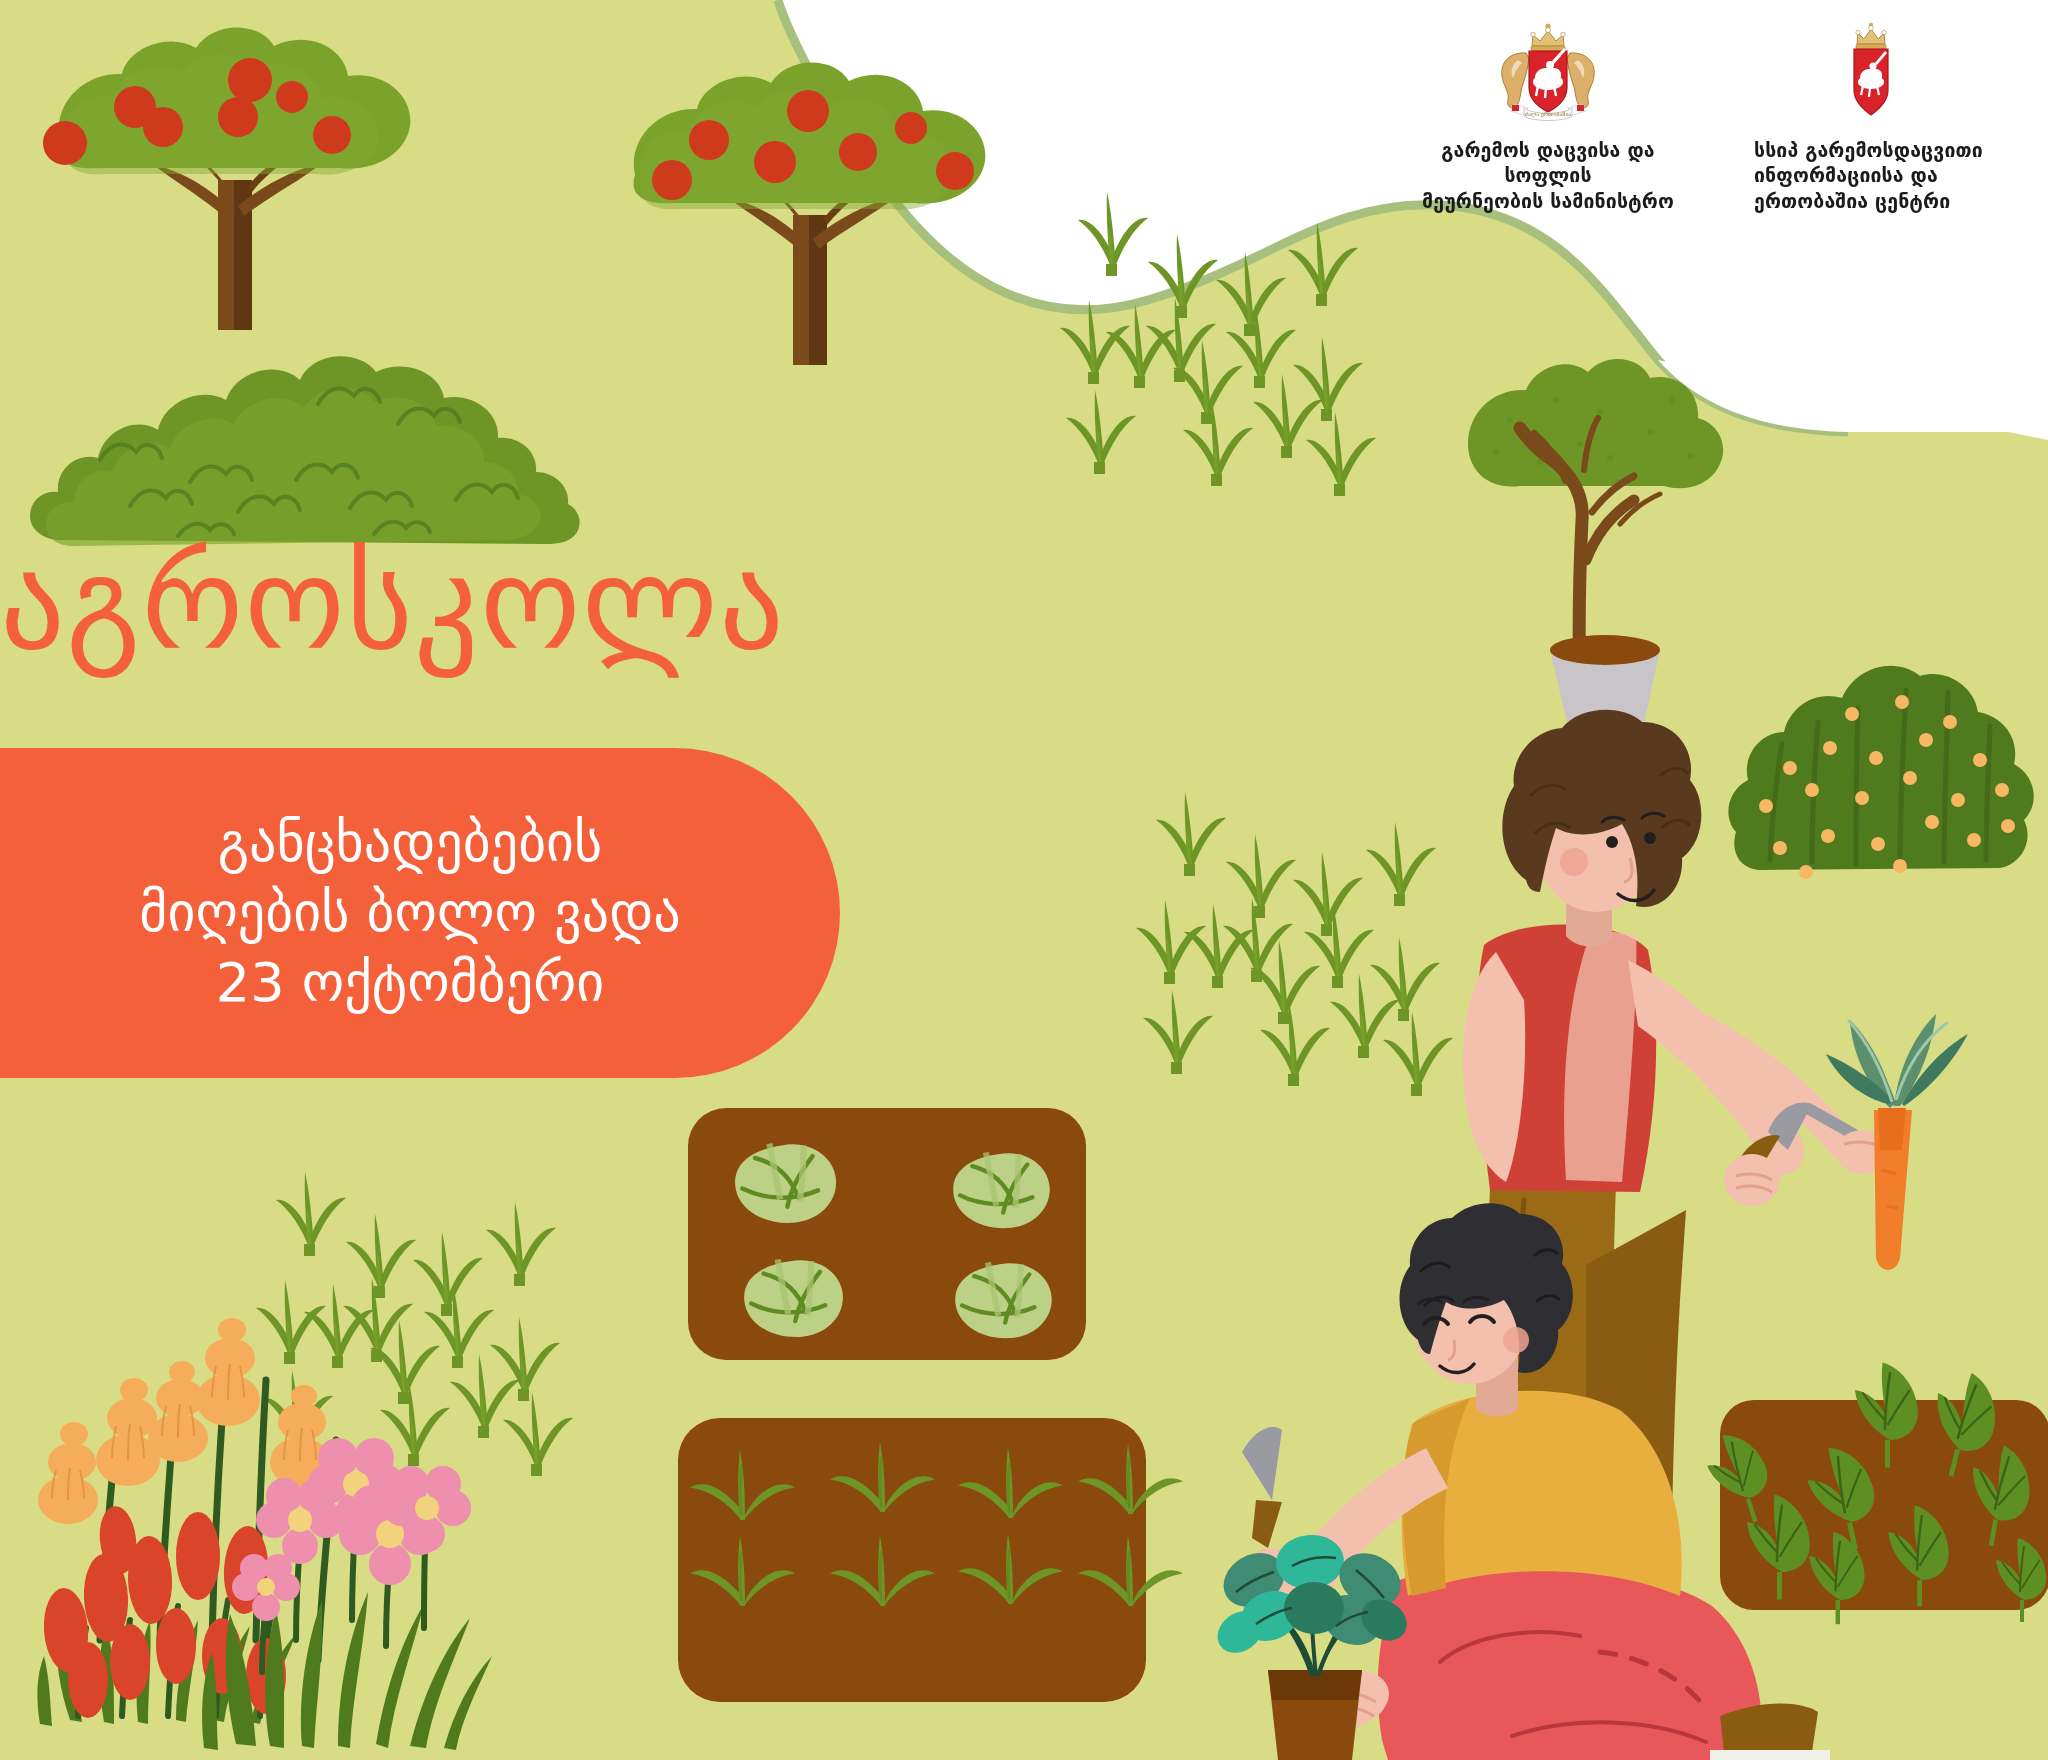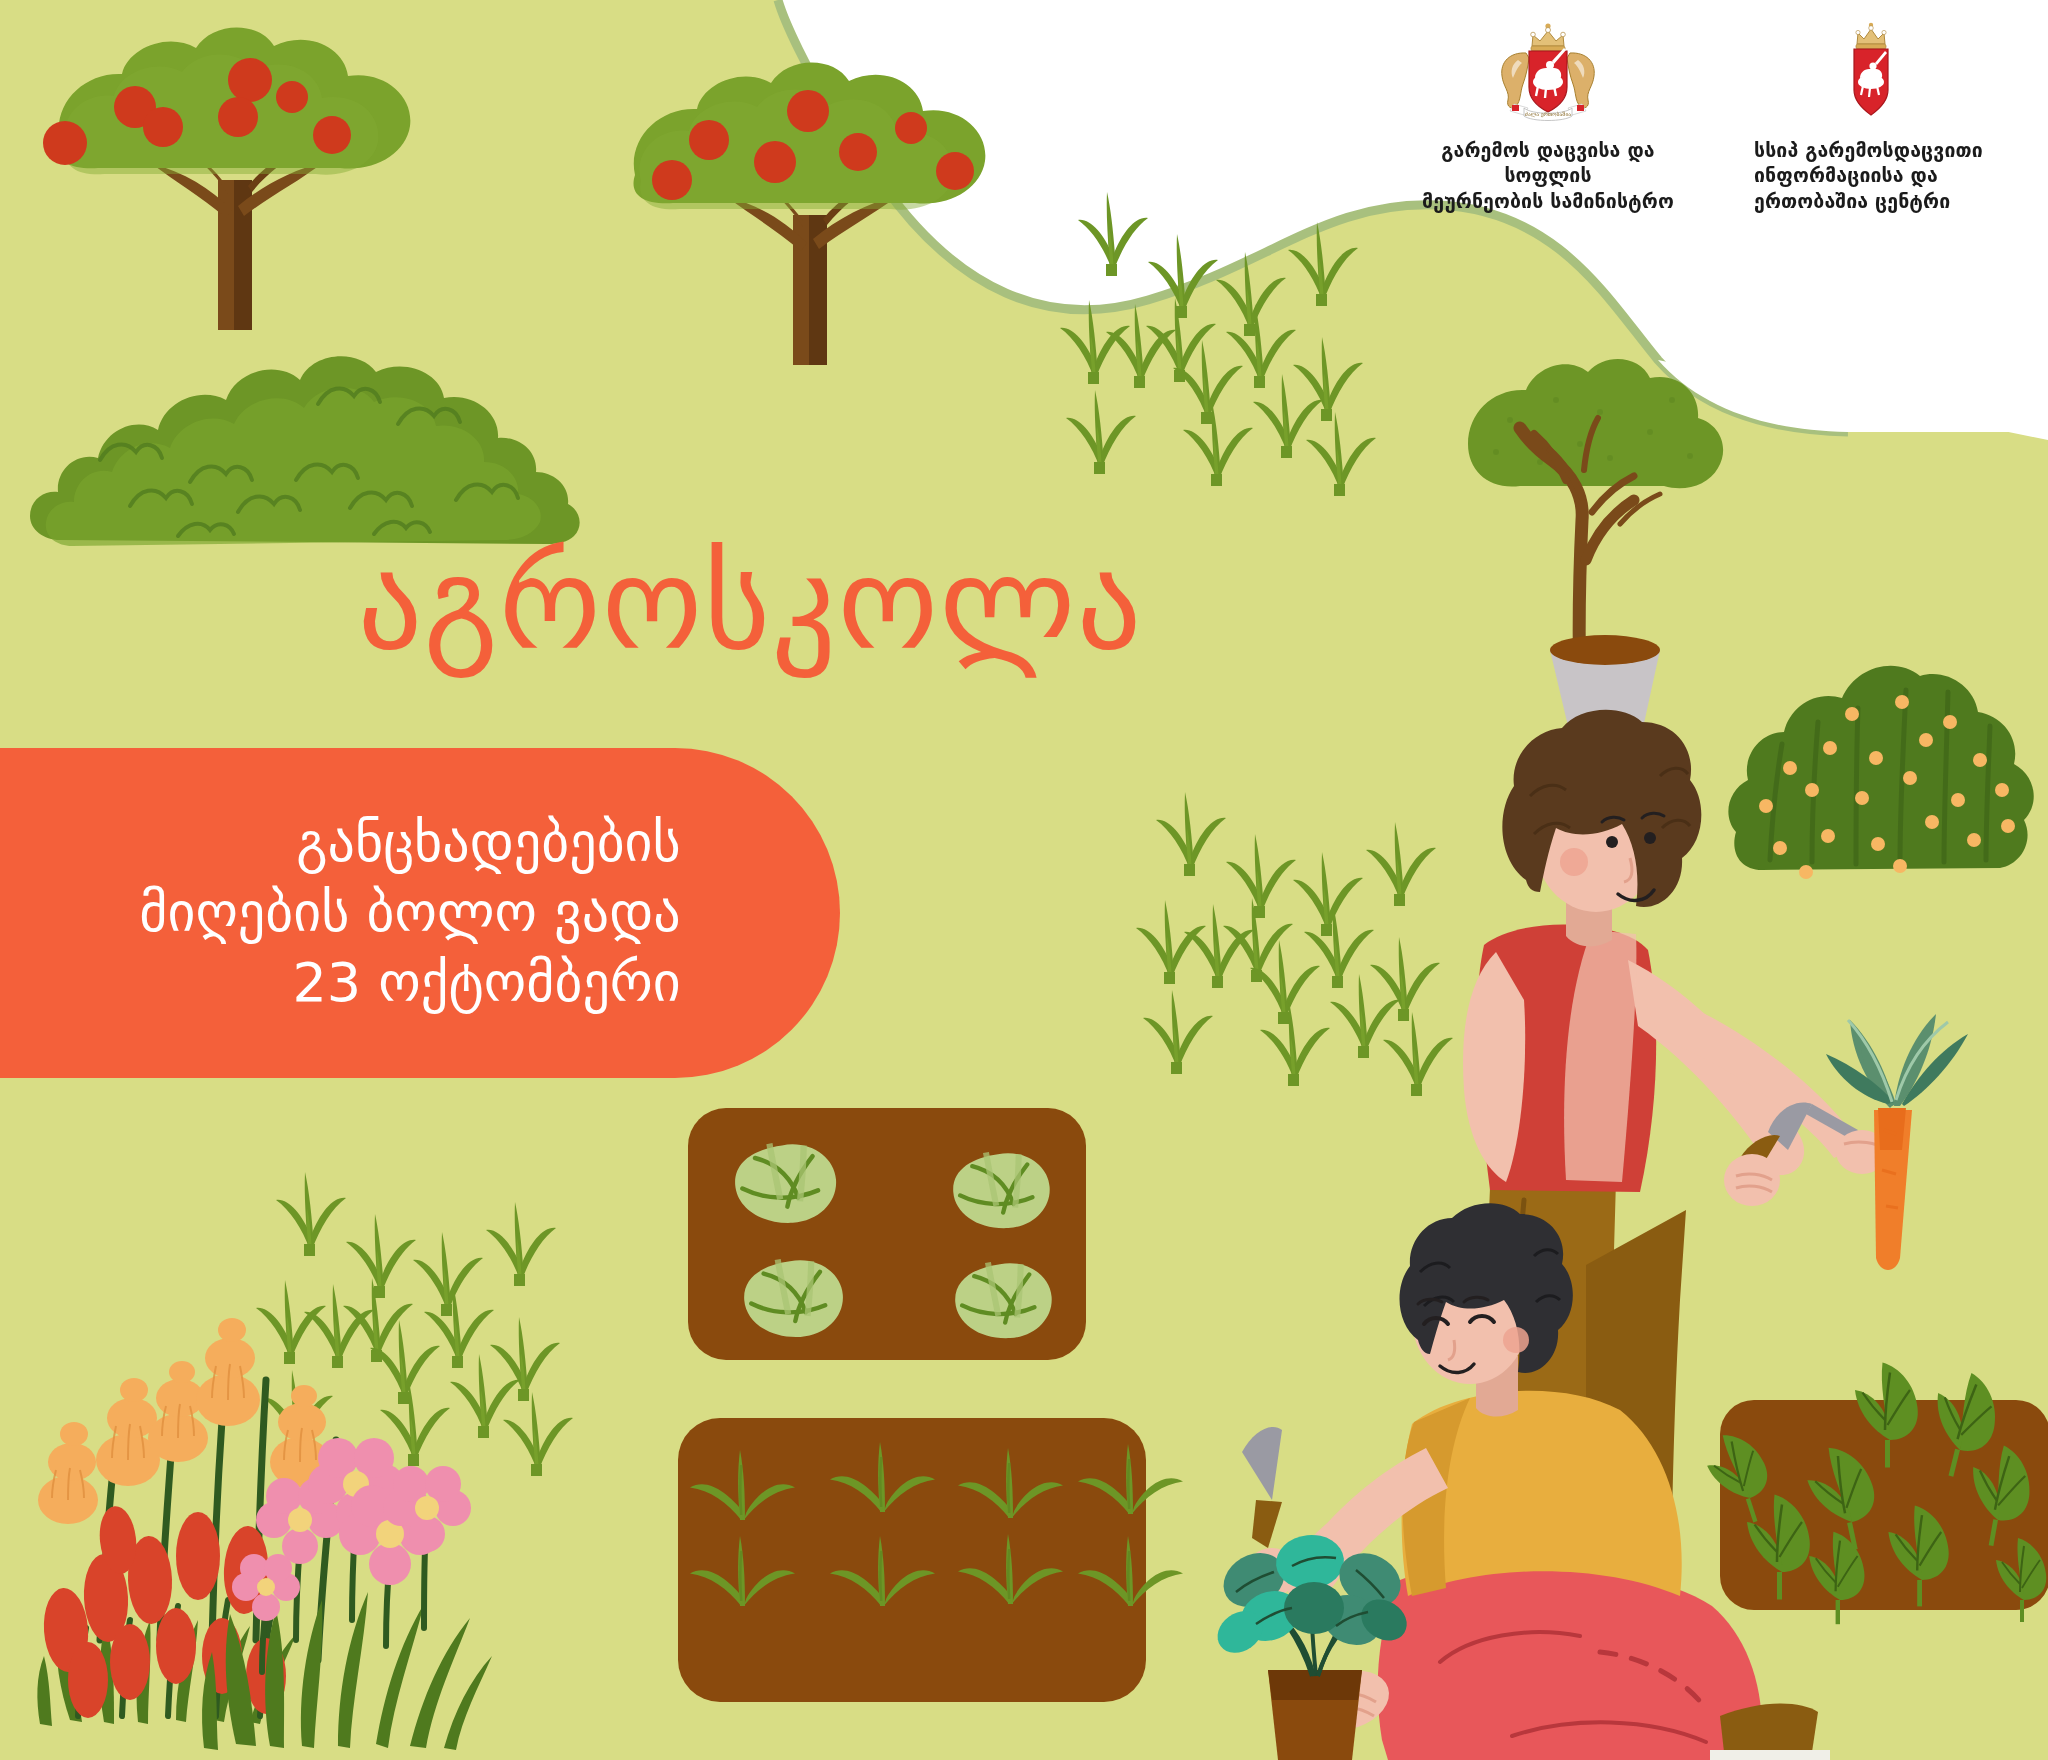--- a/index.html
+++ b/index.html
@@ -32,37 +32,36 @@
     color:#1b1b1b; text-align:center; letter-spacing:.1px;
     white-space:pre-line;
   }
   #logo-ministry { width:300px; }
   #logo-center   { width:250px; }
   #logo-center .logo-caption { text-align:left; width:100%; padding-left:8px; }
 
   
   #main-title {
     position:absolute; left:0; top:540px; width:1500px;
-    text-align:center;
     font-family:"DejaVu Sans", sans-serif;
     font-size:128px; font-weight:400; color:#f4603a;
     letter-spacing:1px; line-height:1;
   }
 
   
   #deadline-banner {
     position:absolute; left:-60px; top:748px;
     width:900px; height:330px;
     background:#f4603a;
     border-radius:0 230px 230px 0;
     display:flex; align-items:center; justify-content:center;
     padding-left:50px; padding-right:60px;
   }
   #deadline-text {
-    color:#ffffff; text-align:right;
+    color:#ffffff; text-align:center;
     font-family:"DejaVu Sans", sans-serif;
     font-size:54px; font-weight:400; line-height:1.30;
     white-space:pre-line;
     padding-left:50px;
   }
 
   
   .layer { position:absolute; left:0; top:0; width:2048px; height:1760px; pointer-events:none; }
 </style>
 </head>

